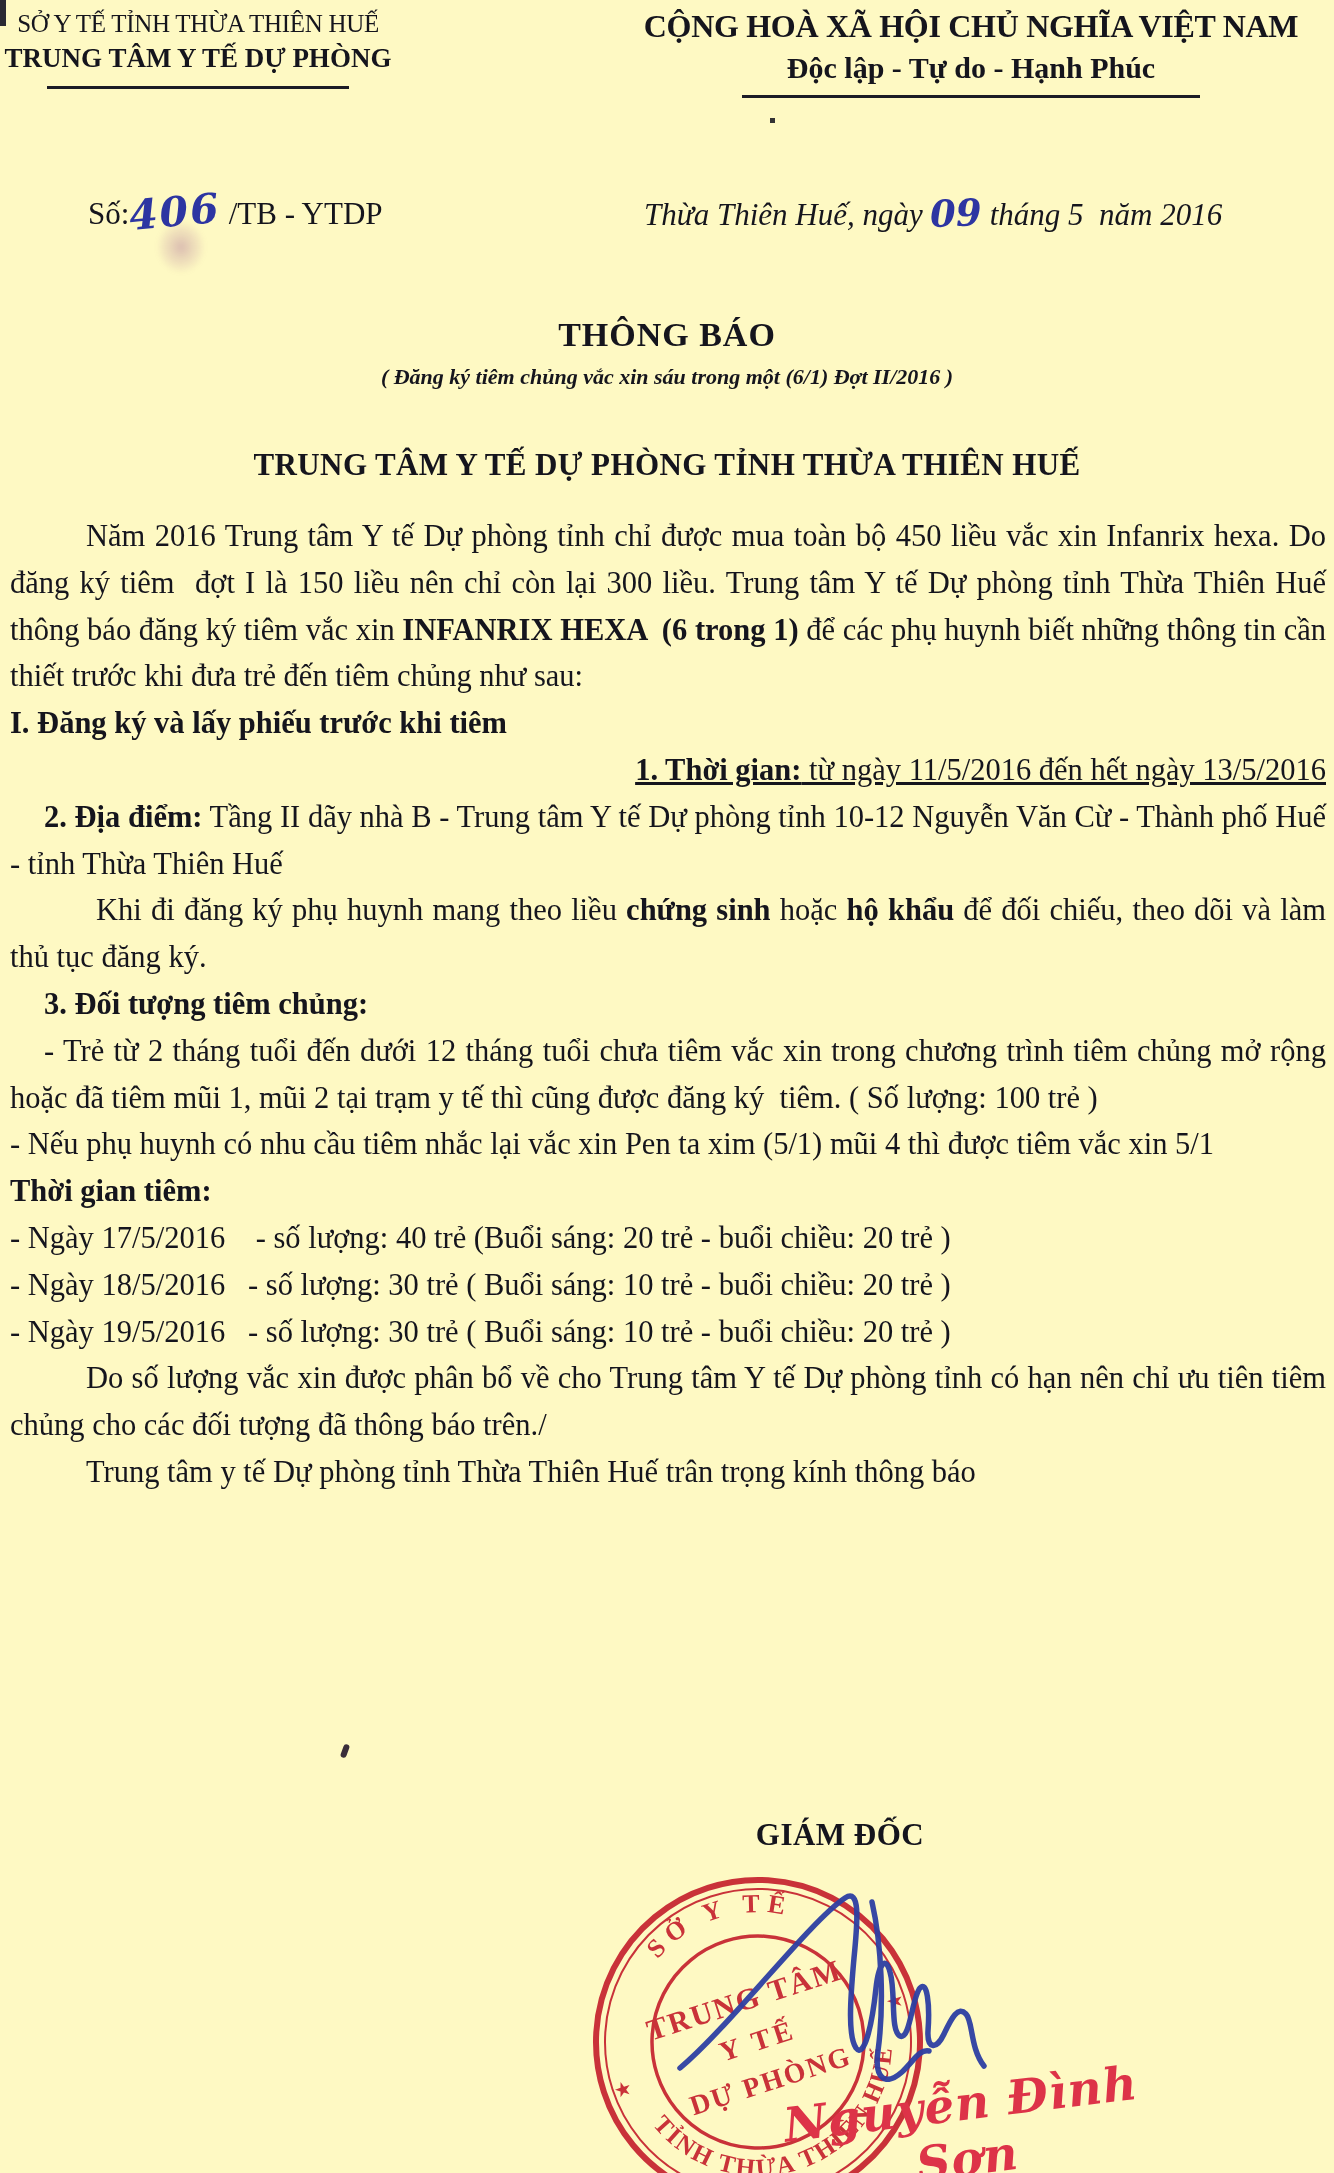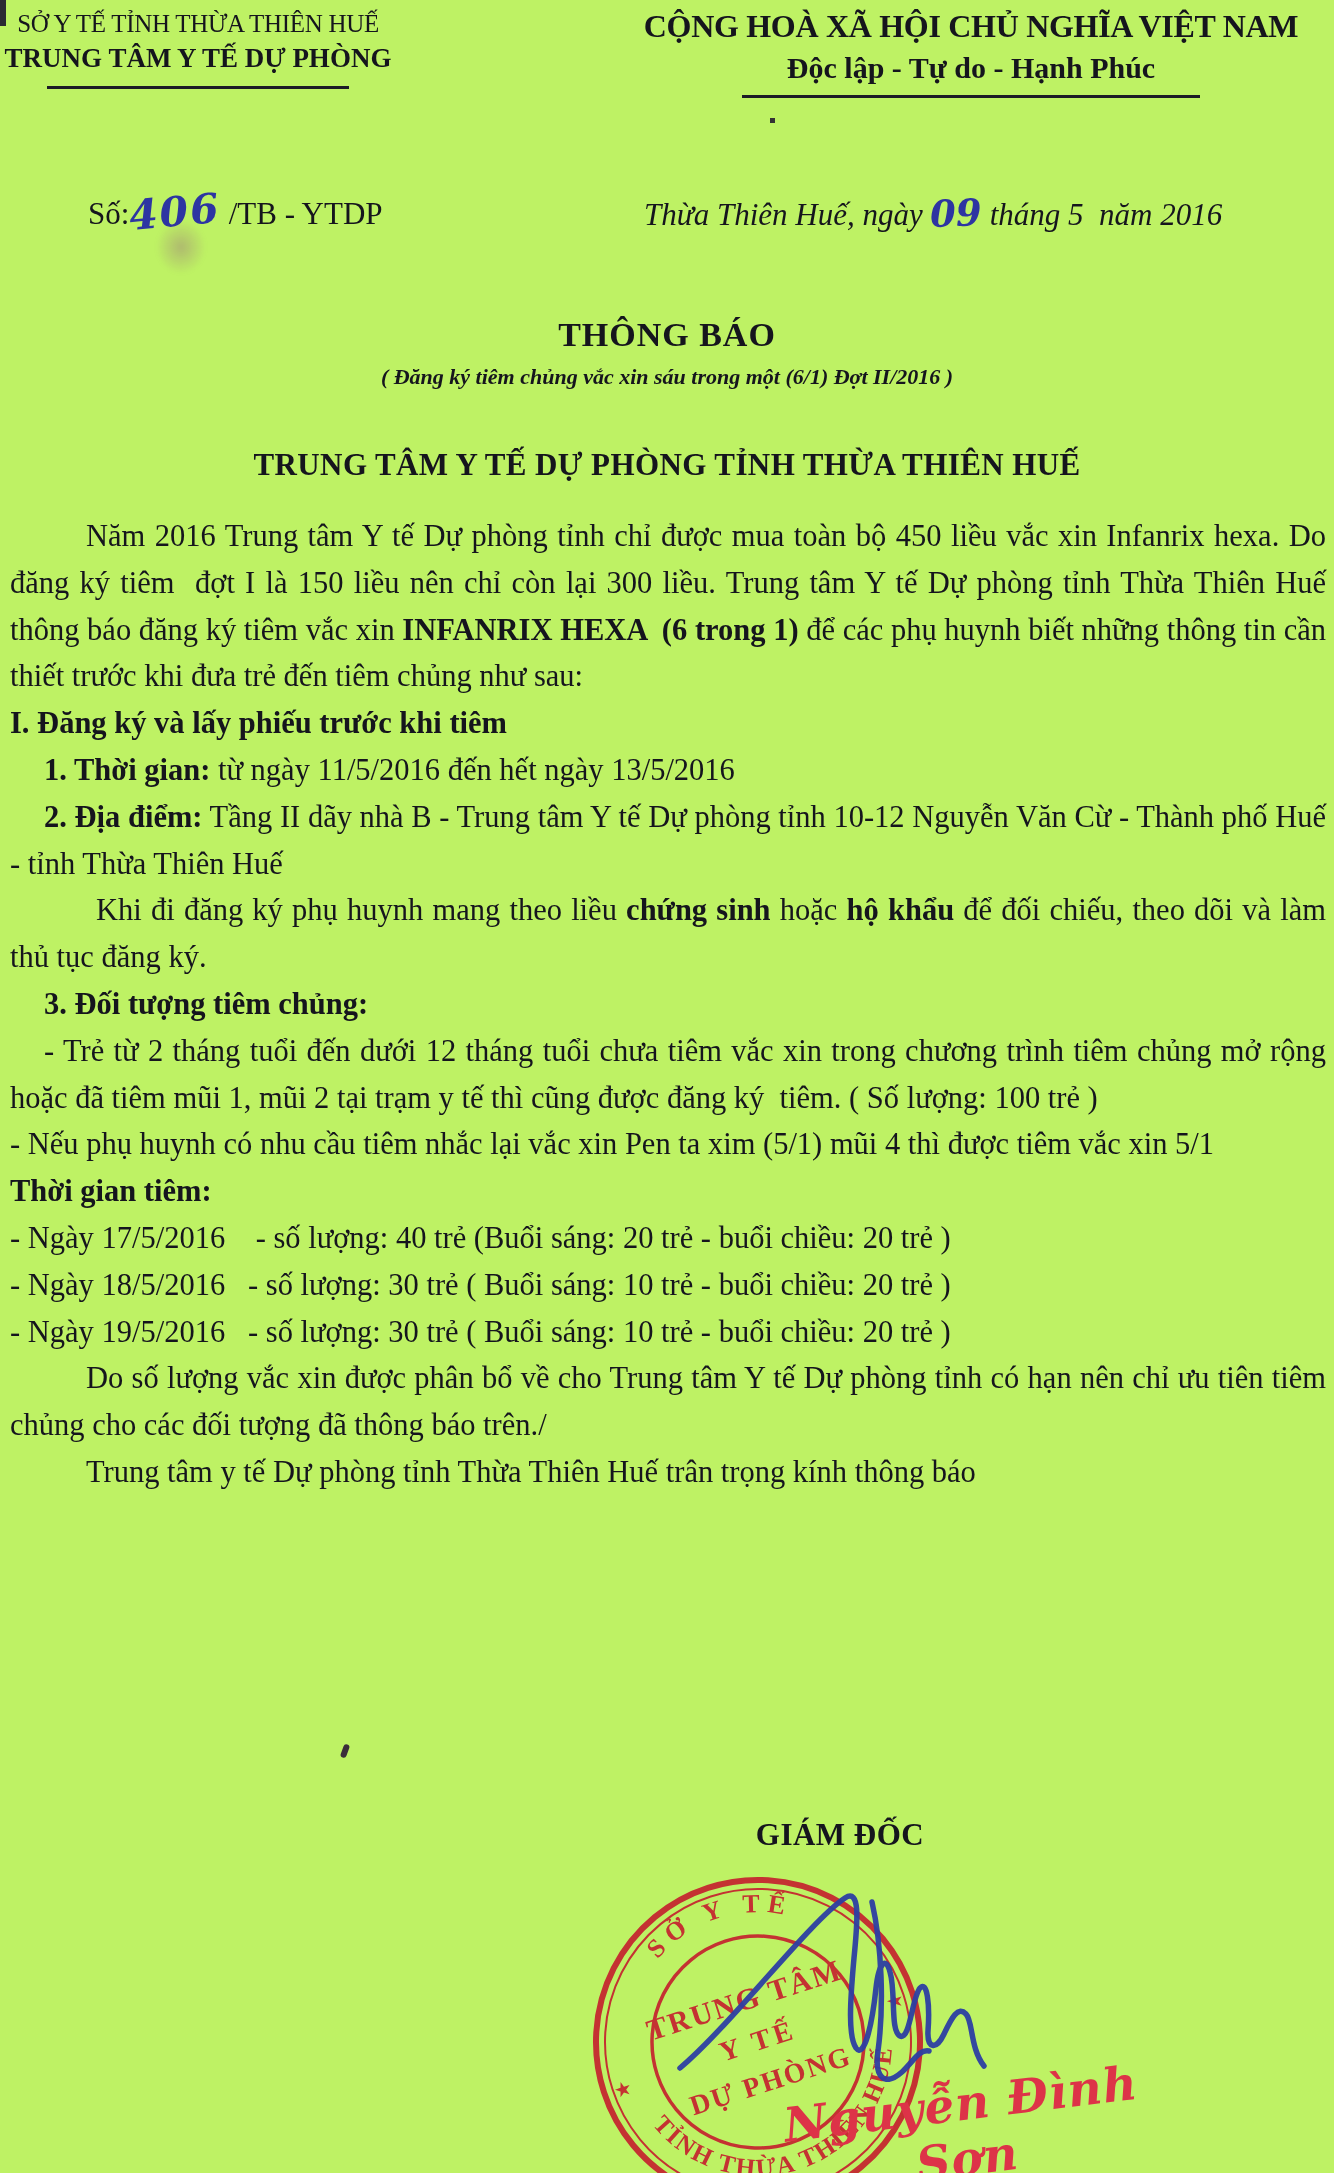--- a/index.html
+++ b/index.html
@@ -1,18 +1,18 @@
 <!DOCTYPE html>
 <html><head>
 <meta charset="utf-8">
 <style>
   html,body{margin:0;padding:0;background:#777;}
   .page{
     position:relative;width:1334px;height:2173px;margin:0 auto;
-    background:#bef264;overflow:hidden;color:#15151d;
+    background:#fef9c3;overflow:hidden;color:#15151d;
     font-family:"Liberation Serif","DejaVu Serif",serif;
   }
   
   .hdr-left{position:absolute;top:10px;left:-8px;width:412px;text-align:center;}
   .hdr-left .l1{font-size:25px;letter-spacing:-.3px;}
   .hdr-left .l2{font-size:27px;font-weight:bold;margin-top:5px;}
   .hdr-left .rule{height:3px;background:#1c1c26;width:302px;margin:12px auto 0;}
   .hdr-right{position:absolute;top:8px;left:618px;width:706px;text-align:center;}
   .hdr-right .l1{font-size:32px;font-weight:bold;letter-spacing:-.3px;}
   .hdr-right .l2{font-size:30px;font-weight:bold;margin-top:6px;}
@@ -29,21 +29,21 @@
     background:radial-gradient(closest-side,rgba(140,55,135,.30),rgba(140,55,135,0));filter:blur(2px);}
   
   .title{position:absolute;top:316px;left:0;width:1334px;text-align:center;font-size:34px;font-weight:bold;letter-spacing:1px;}
   .subtitle{position:absolute;top:364px;left:0;width:1334px;text-align:center;font-size:22px;font-weight:bold;font-style:italic;}
   .orgline{position:absolute;top:447px;left:0;width:1334px;text-align:center;font-size:31px;font-weight:bold;letter-spacing:.4px;}
   
   .bodytext{position:absolute;top:513px;left:10px;width:1316px;font-size:30.5px;line-height:46.8px;text-align:justify;}
   .bodytext p{margin:0;white-space:pre-wrap;}
   .p-intro{text-indent:76px;}
   .h-sec{font-weight:bold;text-align:left;}
-  .p-time{padding-left:34px;text-align:left;}
+  .p-time{padding-left:34px;text-align:right;text-decoration:underline;}
   .p-place{text-indent:34px;}
   .p-khi{text-indent:86px;}
   .h-doi{font-weight:bold;text-indent:34px;text-align:left;}
   .p-tre{text-indent:34px;}
   .p-sched{text-align:left;}
   .p-do{text-indent:76px;}
   .p-tran{text-indent:76px;text-align:left;}
   .b{font-weight:bold;}
   
   .giamdoc{position:absolute;top:1817px;left:700px;width:280px;text-align:center;font-size:31px;font-weight:bold;letter-spacing:.5px;}

